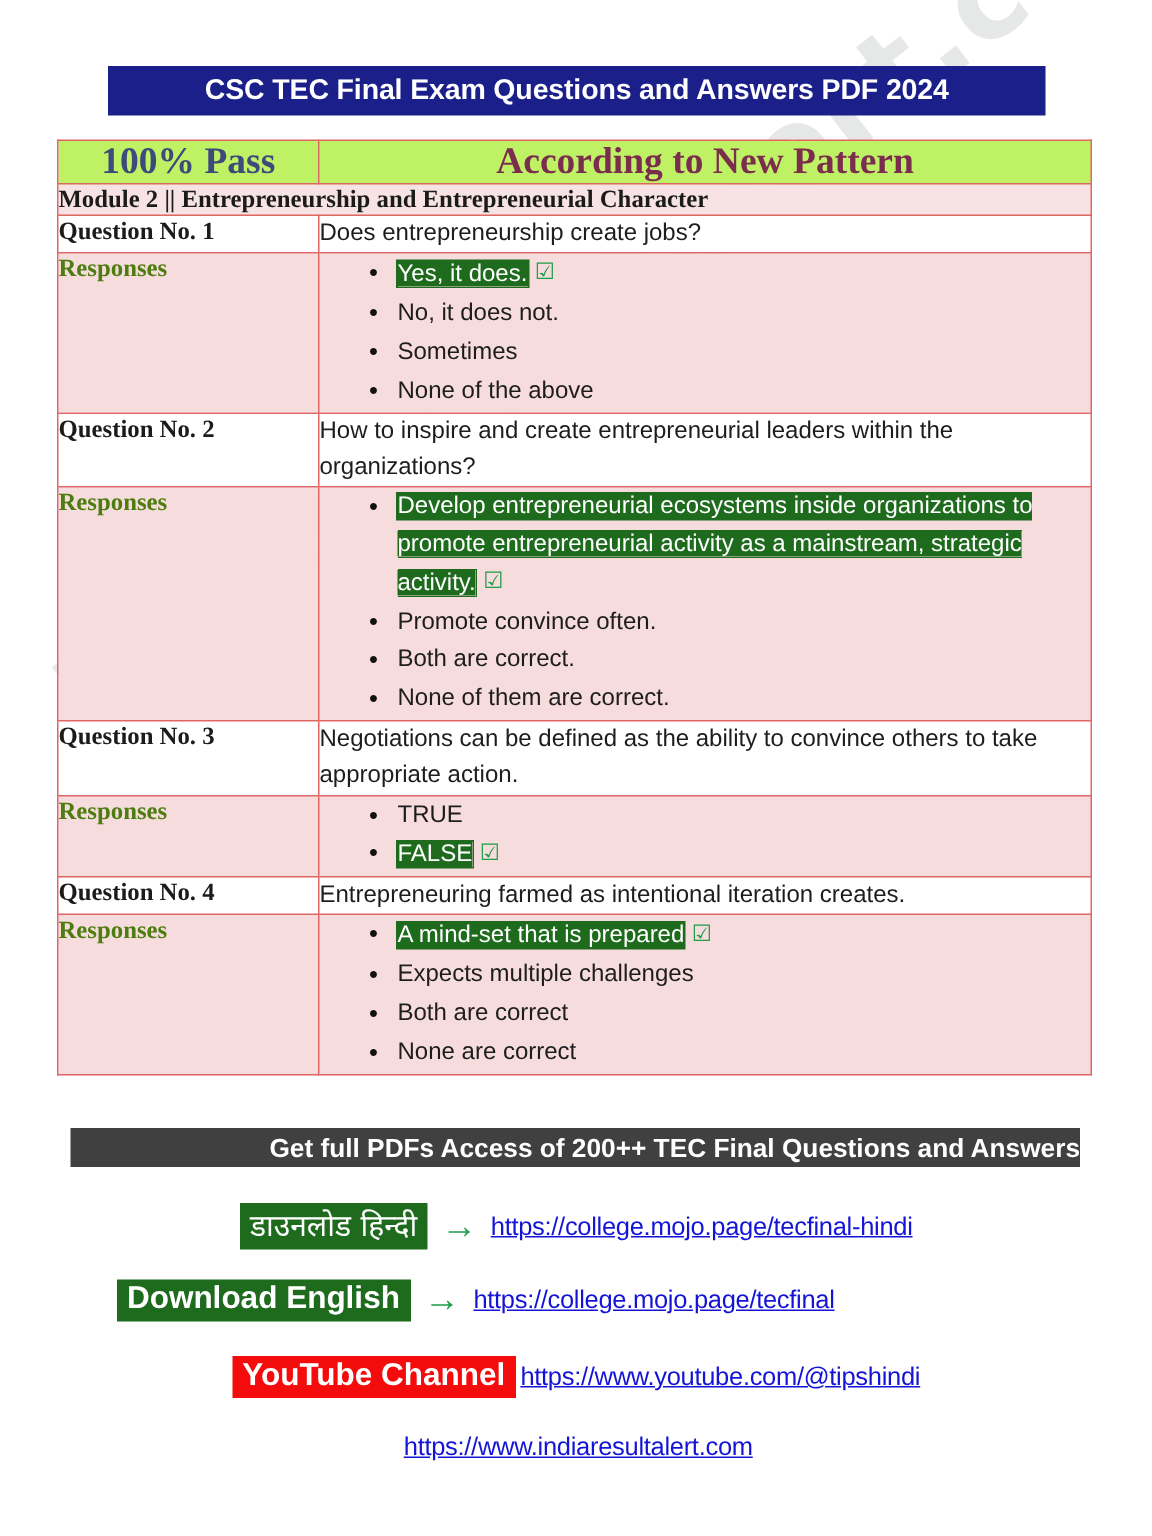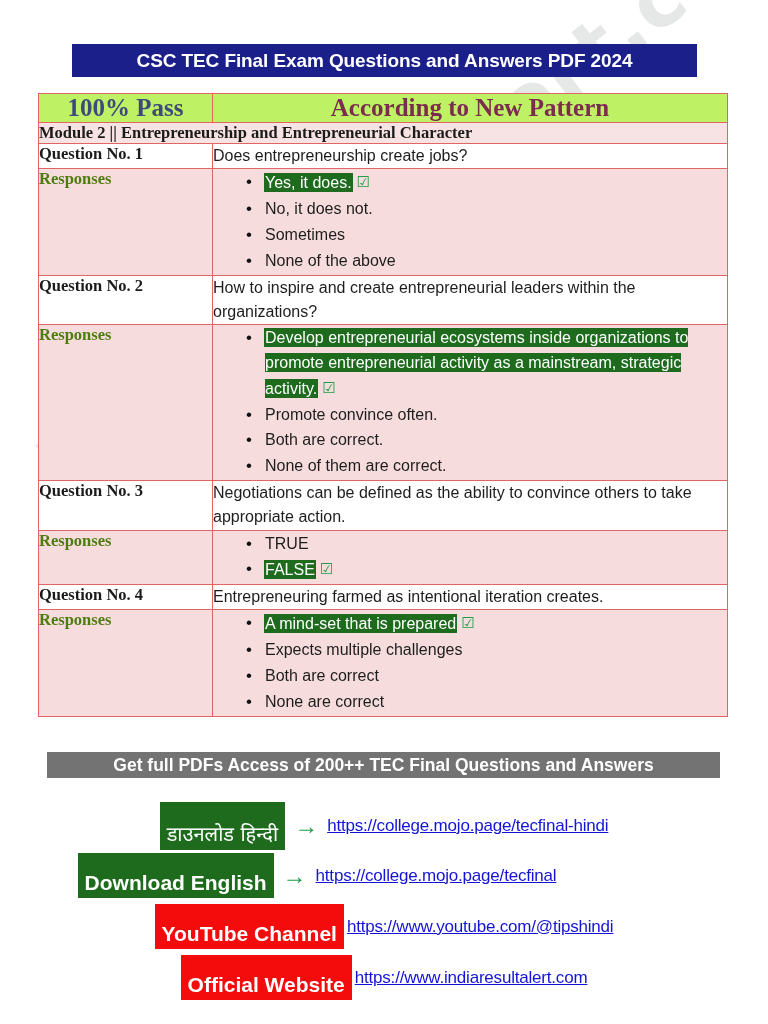--- a/index.html
+++ b/index.html
@@ -169,45 +169,45 @@
     vertical-align: 1px;
   }
 
   
   #promo-banner {
     position: absolute;
     left: 47px;
     top: 752px;
     width: 673px;
     height: 26px;
-    background: #737373;
+    background: #404040;
     color: #ffffff;
     font-size: 17.5px;
     font-weight: 700;
     display: flex;
     align-items: center;
-    justify-content: center;
+    justify-content: flex-end;
     white-space: nowrap;
   }
 
   .link-row {
     position: absolute;
     display: flex;
     align-items: center;
     white-space: nowrap;
   }
   #link-row-0 { left: 0; top: 802px; width: 768px; justify-content: center; }
   #link-row-1 { left: 0; top: 853px; width: 634px; justify-content: center; }
   #link-row-2 { left: 0; top: 904px; width: 768px; justify-content: center; }
   #link-row-3 { left: 0; top: 955px; width: 768px; justify-content: center; }
 
   .tag {
     font-weight: 700;
     color: #ffffff;
-    padding: 18px 7px 3px 7px;
+    padding: 1px 7px 3px 7px;
     font-size: 21px;
   }
   .tag-green { background: #1e6b1e; }
   .tag-red   { background: #f40b0b; }
   .tag-hindi { font-family: "DejaVu Sans", sans-serif; font-size: 20px; font-weight: 400; }
 
   .arrow-icon {
     color: #1e9e4a;
     font-size: 24px;
     font-weight: 700;
@@ -326,17 +326,16 @@
   <div class="link-row" id="link-row-1">
       <span class="tag tag-green">Download English</span>
       <span class="arrow-icon">→</span>
       <a class="url" href="#">https://college.mojo.page/tecfinal</a>
     </div>
   <div class="link-row" id="link-row-2">
       <span class="tag tag-red">YouTube Channel</span>
       <a class="url url-tight" href="#">https://www.youtube.com/@tipshindi</a>
     </div>
   <div class="link-row" id="link-row-3">
-      <span class="tag tag-red">Official Website</span>
       <a class="url url-tight" href="#">https://www.indiaresultalert.com</a>
     </div>
 
 </div>
 
 </body></html>

